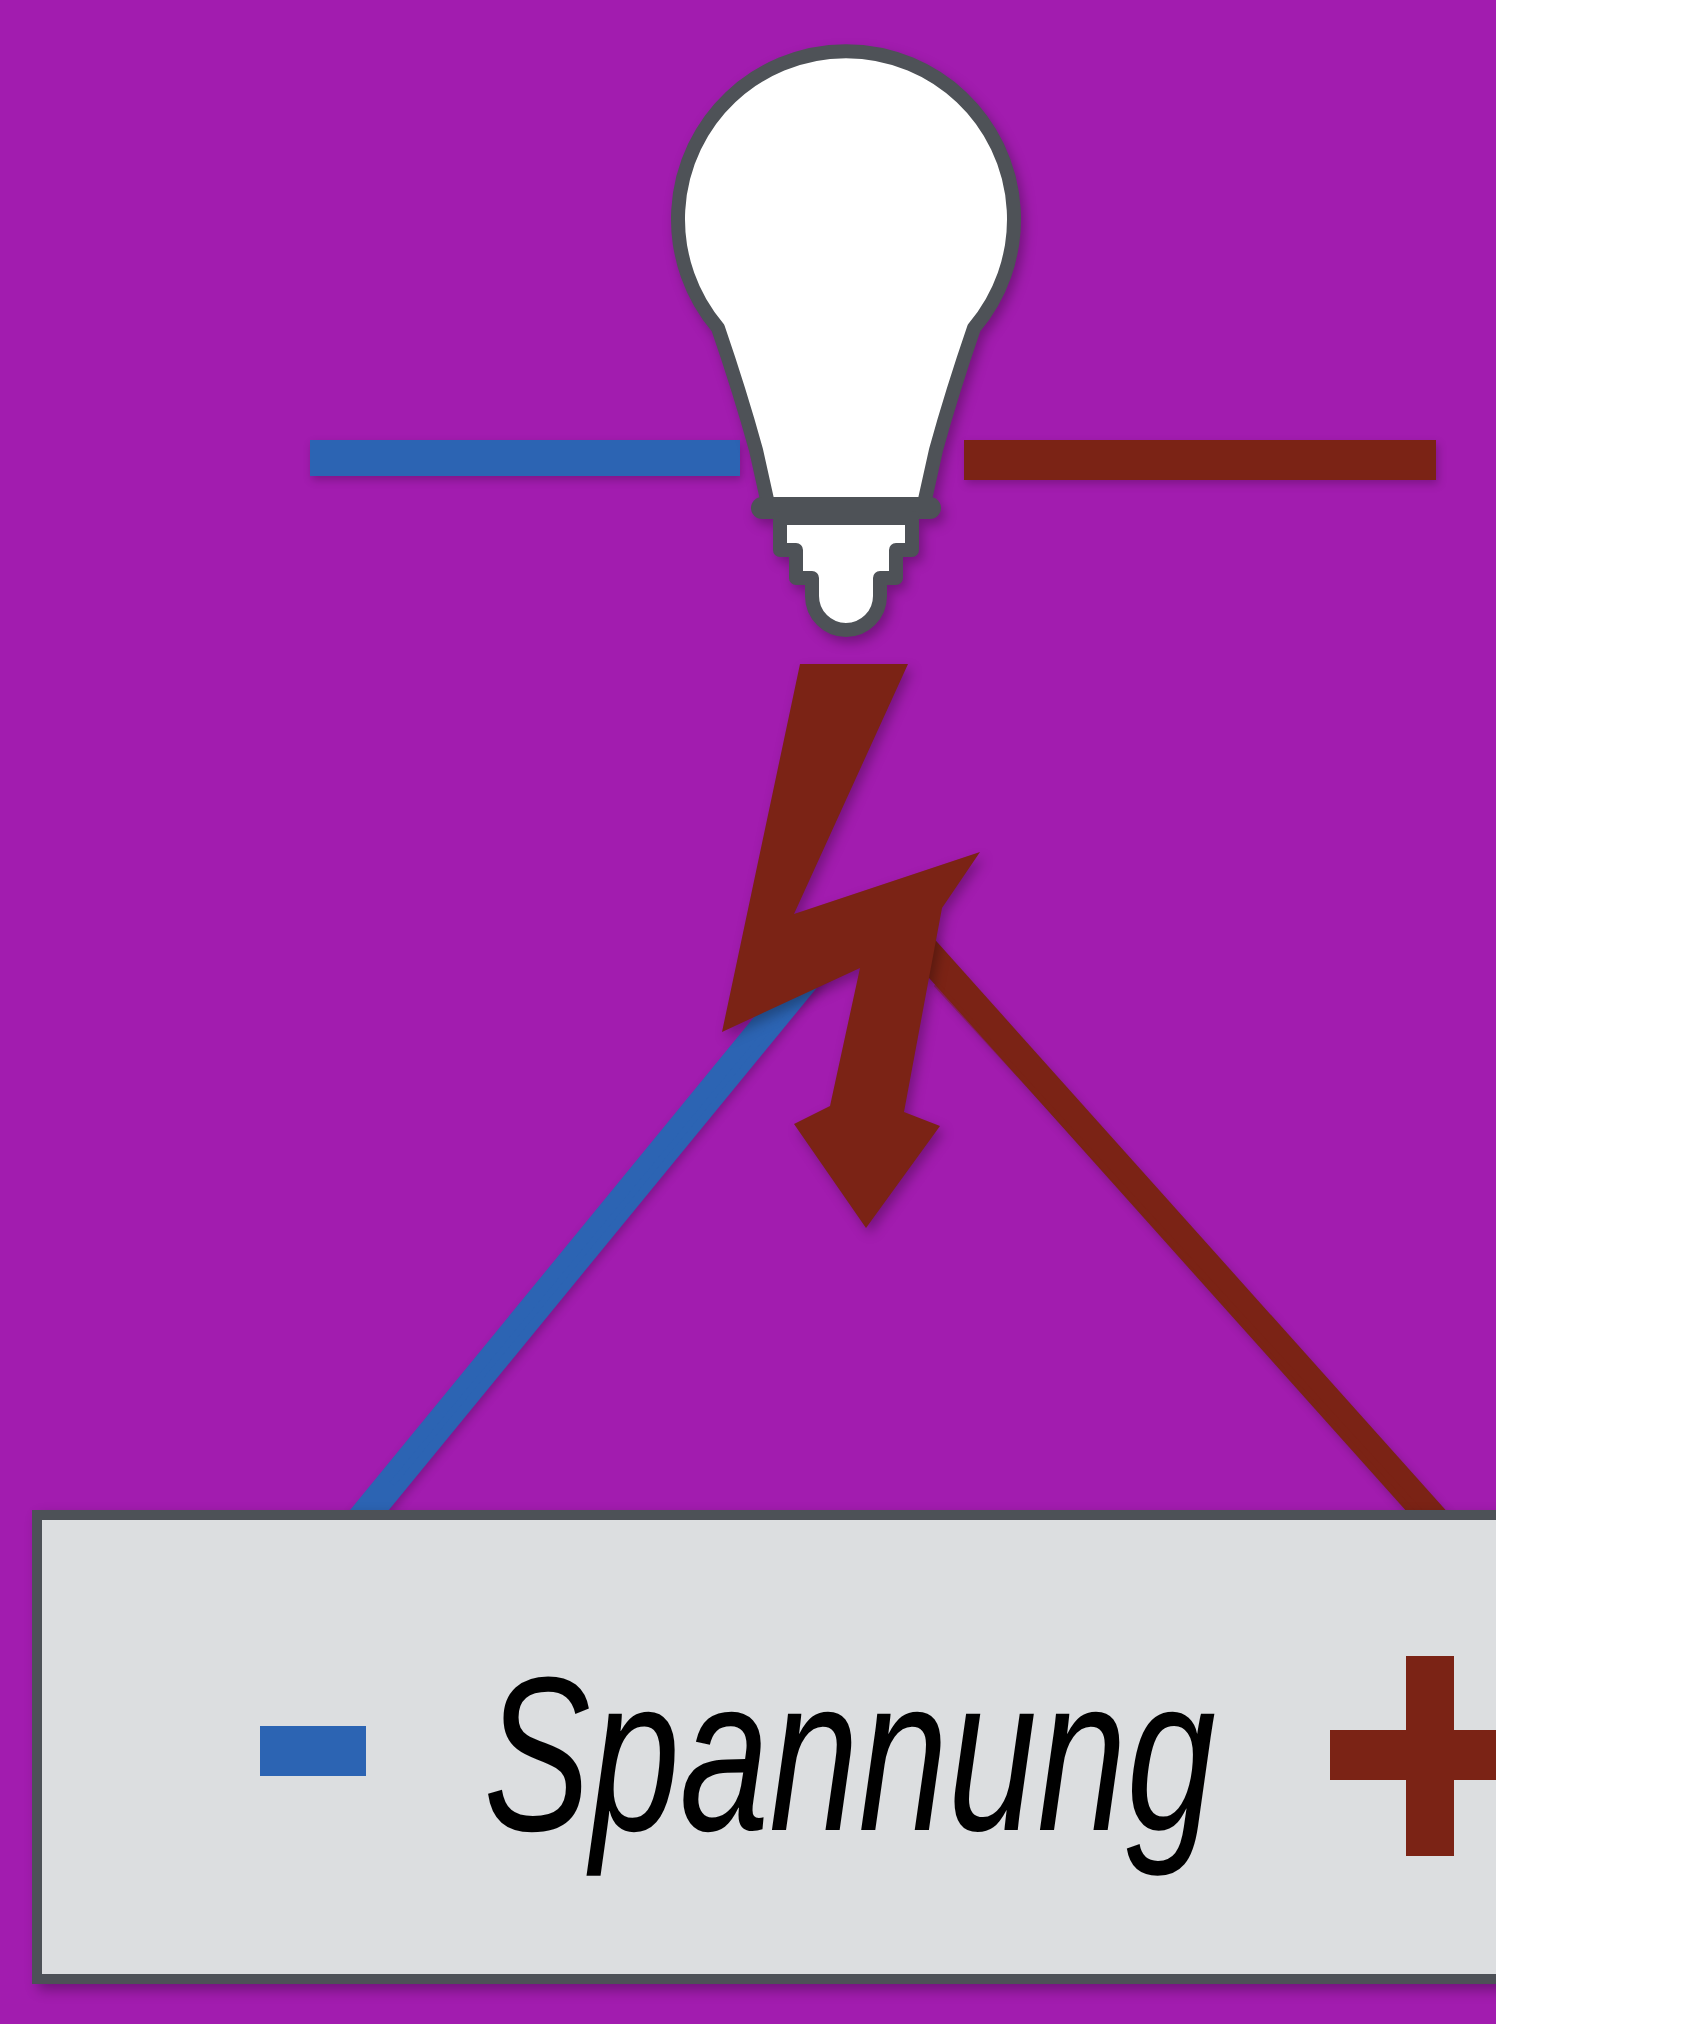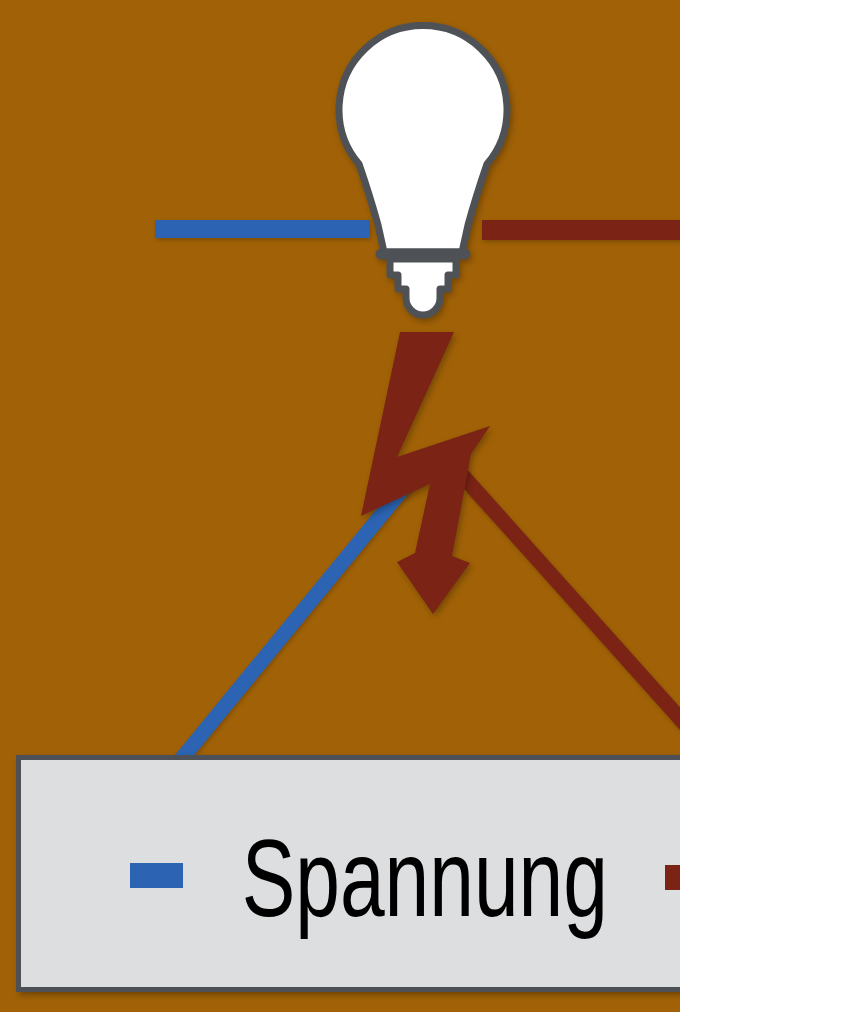--- a/index.html
+++ b/index.html
@@ -1,21 +1,22 @@
 <!DOCTYPE html>
 <html style="--c-neg: #2c64b3; --c-pos: #7b2315; --c-bulb: #4e5257; --c-box-fill: #dcdee0; --c-box-border: #4d5157; --c-text: #000000;"><head>
 <meta charset="utf-8">
 <style>
   html,body{margin:0;padding:0;background:#ffffff;}
   .page{
     position:relative;
-    width:680px;height:1012px;
-    background:#a16207;
+    width:748px;height:1012px;
+    background:#a21caf;
     overflow:hidden;
     font-family:"Liberation Sans", sans-serif;
+    font-style:italic;
   }
   .stage{position:absolute;left:0;top:0;}
   .soft-shadow{filter:drop-shadow(2px 3px 3px rgba(0,0,0,0.28));}
   .tiny-shadow{filter:drop-shadow(1px 2px 2px rgba(0,0,0,0.22));}
 
   .voltage-box{
     position:absolute;
     left:16px;top:755px;
     width:813px;height:237px;
     box-sizing:border-box;

